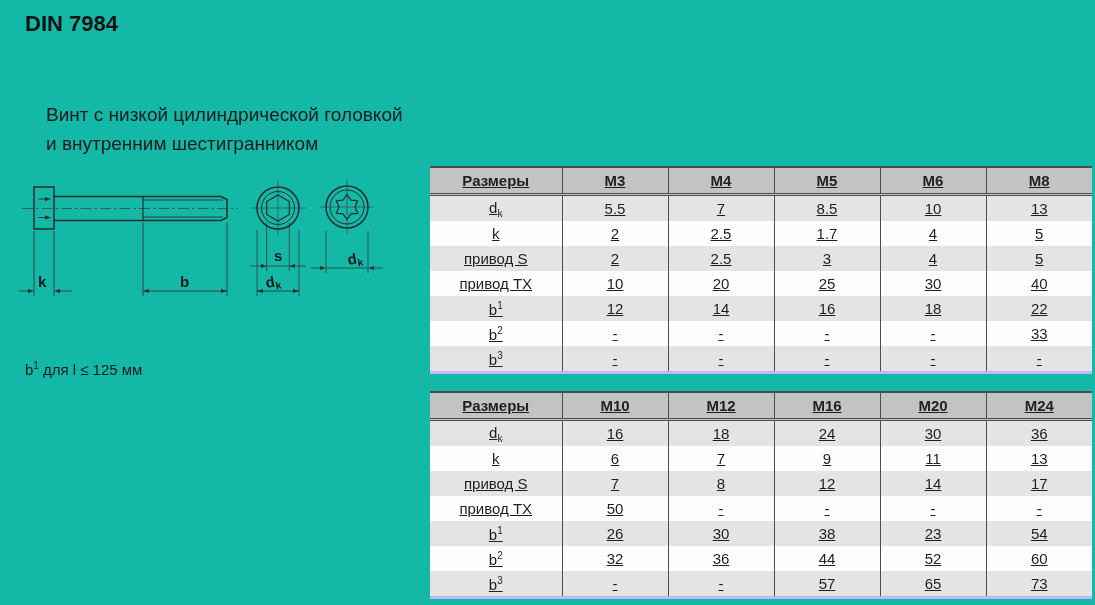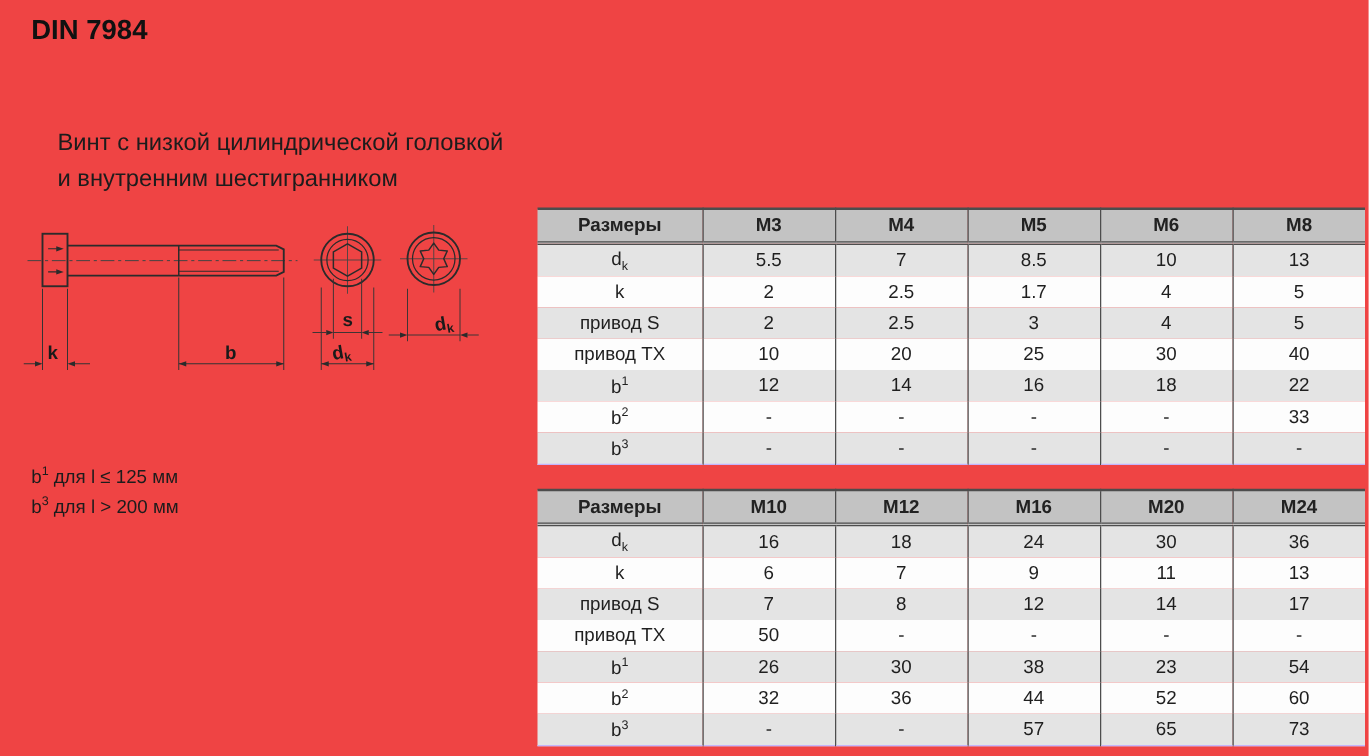--- a/index.html
+++ b/index.html
@@ -1,31 +1,31 @@
 <!DOCTYPE html>
 <html><head>
 <meta charset="utf-8">
 <style>
   html,body{margin:0;padding:0;background:#ffffff;}
   .page{
-    position:relative;width:1095px;height:605px;background:#ef4444;overflow:hidden;
+    position:relative;width:1095px;height:605px;background:#14b8a6;overflow:hidden;
     font-family:"Liberation Sans","DejaVu Sans",sans-serif;color:#1f1f1f;
   }
   .titles{position:absolute;left:25px;top:8px;font-size:22px;font-weight:bold;line-height:31px;color:#111;}
   .desc{position:absolute;left:25px;top:100px;font-size:19px;line-height:29px;color:#1c1c1c;margin-left:21px;}
   .drawing{position:absolute;left:10px;top:170px;}
-  .footnotes{position:absolute;left:25px;top:356px;font-size:15px;line-height:19.5px;color:#1c1c1c;margin-top:12px;}
+  .footnotes{position:absolute;left:25px;top:356px;font-size:15px;line-height:19.5px;color:#1c1c1c;}
   .footnotes sup{font-size:10px;}
   .fn-text{margin-left:4px;}
 
   .tbl-wrap{position:absolute;left:430px;width:662px;}
   .tbl1{top:166px;}
   .tbl2{top:391px;}
   table{border-collapse:collapse;table-layout:fixed;width:662px;
-        border-top:2px solid #4d4d4d;border-bottom:1px solid #c4b5fd;}
+        border-top:2px solid #4d4d4d;border-bottom:3px solid #c4b5fd;text-decoration:underline;}
   col.c-label{width:132px;}
   col.c-data{width:106px;}
   th,td{text-align:center;vertical-align:middle;height:25px;padding:0;
         font-size:15px;border-left:1.5px solid #4d4d4d;}
   th:first-child,td:first-child{border-left:none;}
   thead th{background:#c3c3c3;font-weight:bold;color:#222;
            border-bottom:3px double #4d4d4d;}
   tr.shade td{background:#e4e4e4;}
   tr.plain td{background:#fdfdfd;}
   td sub{font-size:10px;}
@@ -120,21 +120,20 @@
       <text x="38" y="287">k</text>
       <text x="180" y="287">b</text>
       <text x="274" y="261">s</text>
       <text x="266" y="287" transform="rotate(-10 272 284)"><tspan>d</tspan><tspan dy="3" font-size="10">k</tspan></text>
       <text x="348" y="264" transform="rotate(-10 354 261)"><tspan>d</tspan><tspan dy="3" font-size="10">k</tspan></text>
     </g>
   </svg>
 
   <div class="footnotes">
     <div><span>b</span><sup>1</sup><span class="fn-text">для l ≤ 125 мм</span></div>
-    <div><span>b</span><sup>3</sup><span class="fn-text">для l &gt; 200 мм</span></div>
   </div>
 
   <div class="tbl-wrap tbl1">
     <table>
       <colgroup>
           <col class="c-label">
           <col class="c-data">
           <col class="c-data">
           <col class="c-data">
           <col class="c-data">

